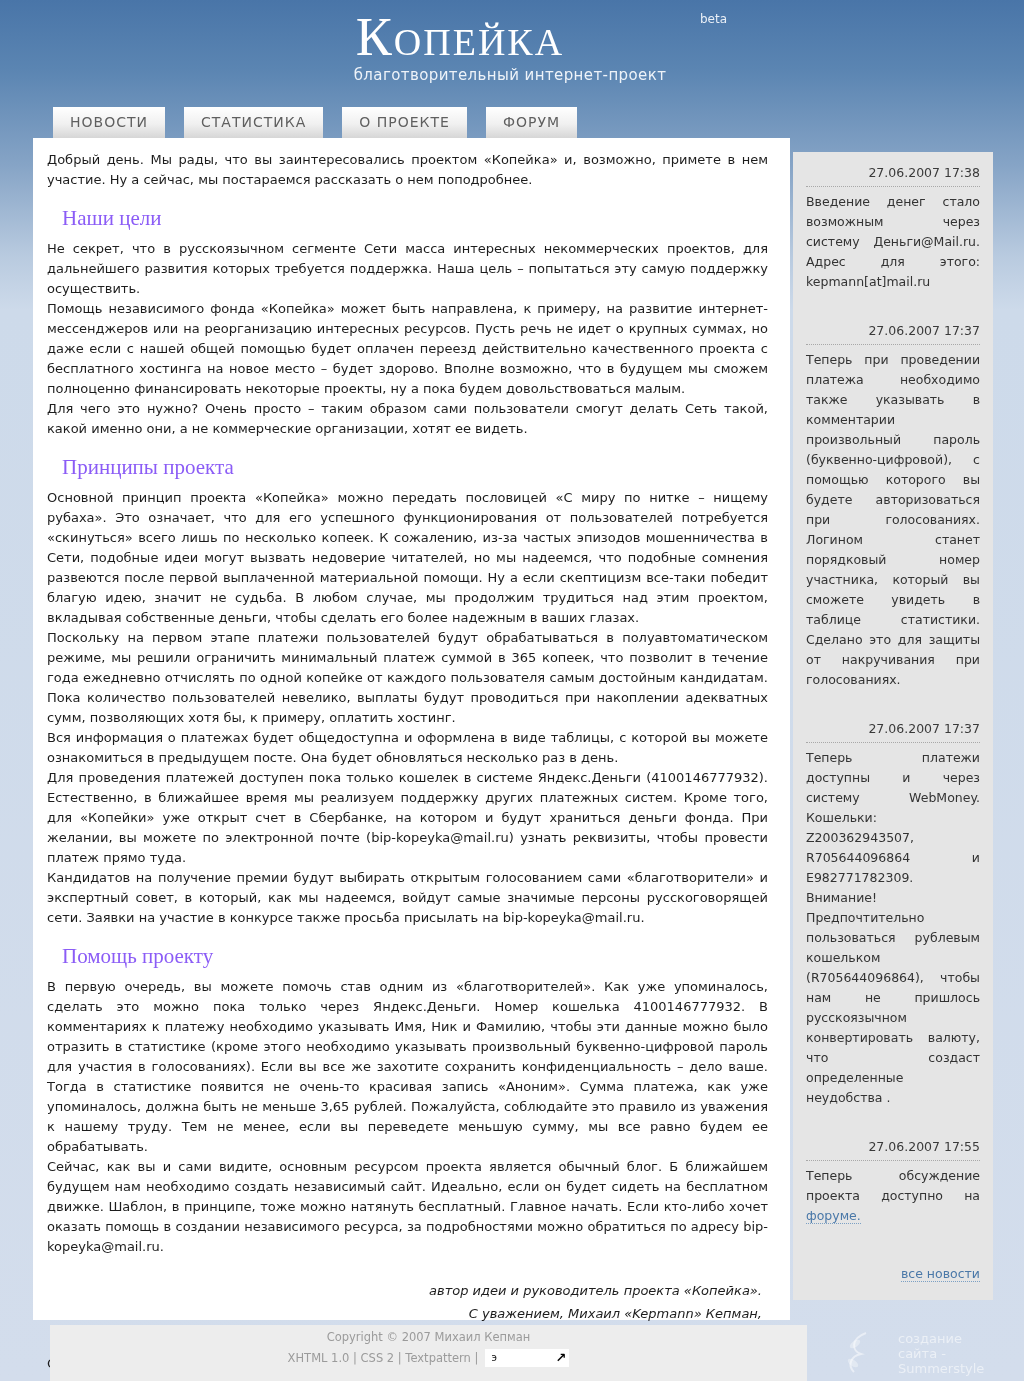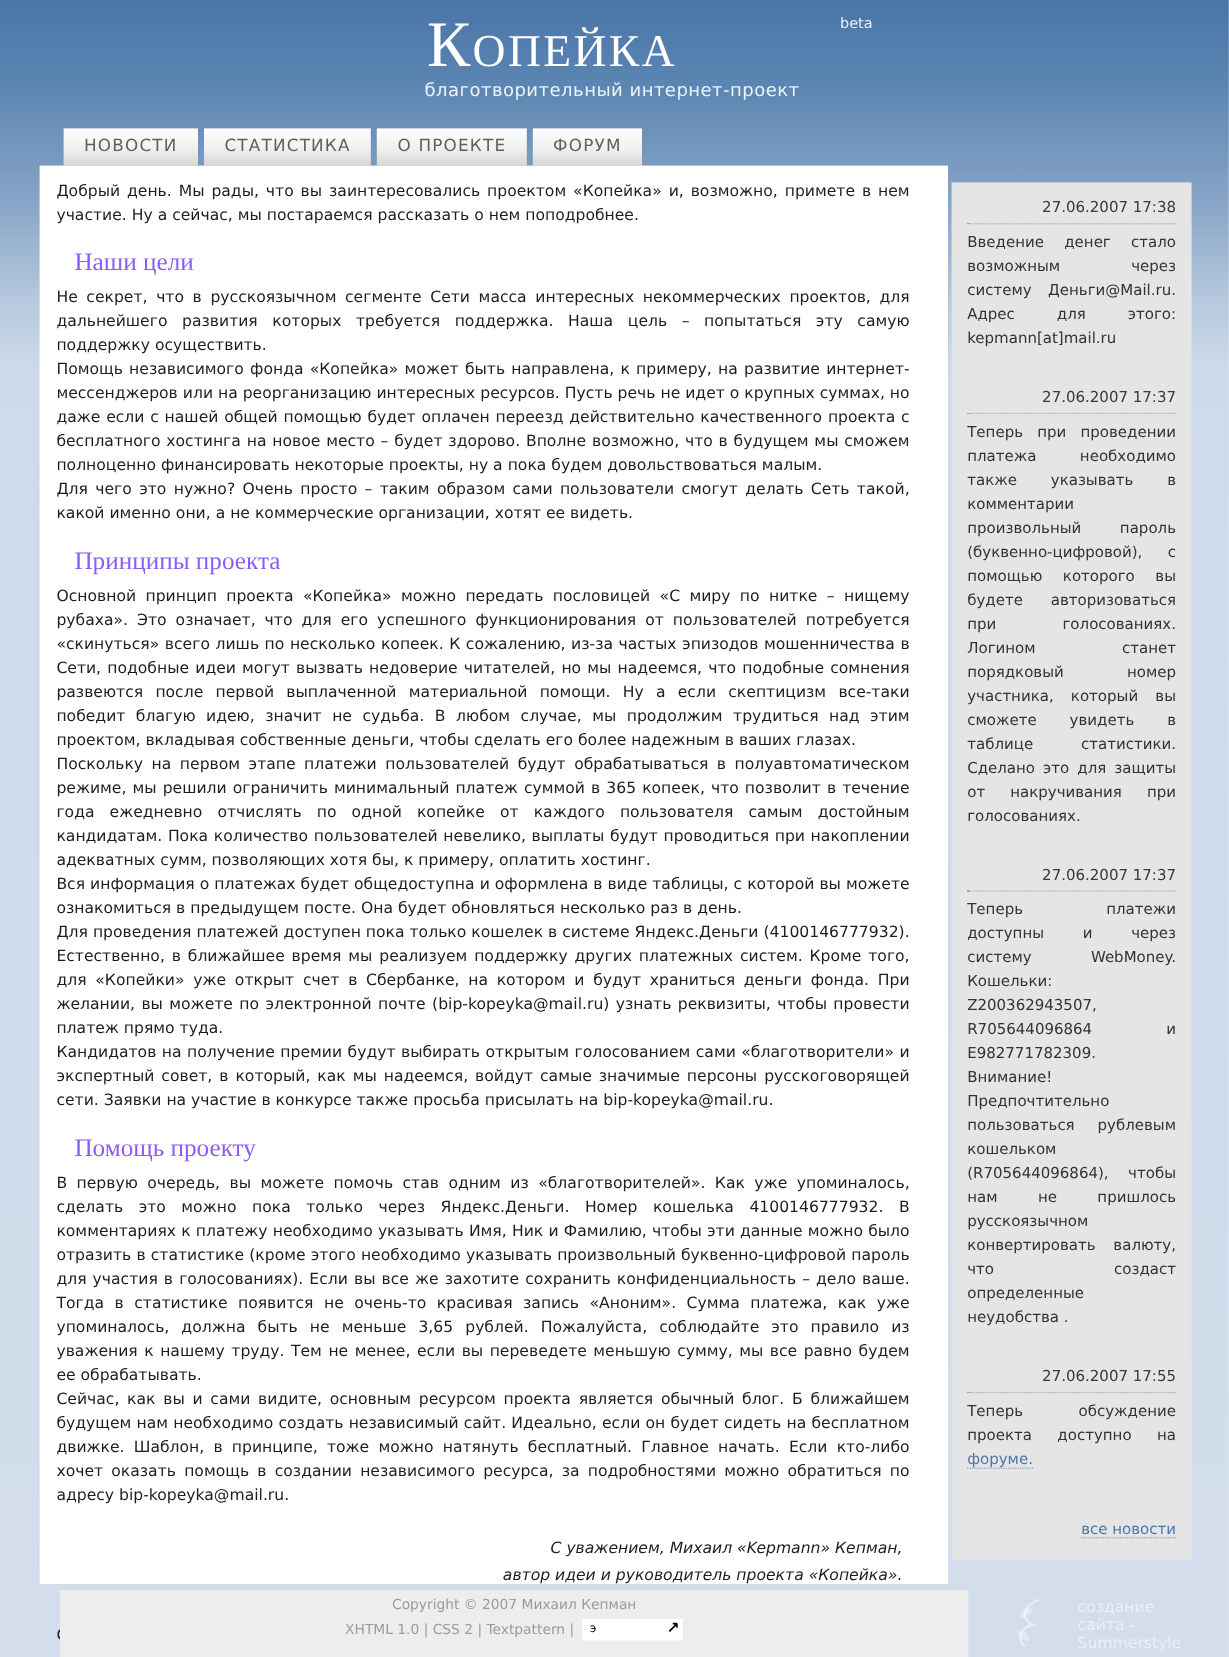--- a/index.html
+++ b/index.html
@@ -13,30 +13,30 @@
     position:absolute;top:8px;left:260px;width:400px;text-align:center;
     font-family:"Liberation Serif","DejaVu Serif",serif;font-size:54px;line-height:58px;
     font-variant:small-caps;letter-spacing:2px;color:#ffffff;
   }
   .logo-sub{
     position:absolute;top:66px;left:340px;width:340px;text-align:center;
     font-size:15px;letter-spacing:.4px;color:#eef3f9;
   }
   .beta{position:absolute;top:12px;left:700px;font-size:12px;color:#e9eff7}
   
-  .tabs{position:absolute;top:107px;left:53px;display:flex;gap:5px}
+  .tabs{position:absolute;top:107px;left:53px;display:flex;gap:19px}
   .tab{
     height:31px;line-height:31px;padding:0 17px;
     background:linear-gradient(180deg,#ffffff 0,#f0f0f0 55%,#d6d6d6 100%);
     color:#5f5f5f;font-size:14px;letter-spacing:1px;white-space:nowrap;cursor:pointer;
   }
   
   .main{
     position:absolute;left:33px;top:138px;width:757px;height:1182px;background:#ffffff;
-    box-sizing:border-box;padding:12px 32px 0 14px;
+    box-sizing:border-box;padding:12px 22px 0 14px;
     color:#1d1d1d;font-size:13px;line-height:20px;text-align:justify;
   }
   .main p{margin:0}
   .main h2{
     font-family:"Liberation Serif","DejaVu Serif",serif;font-size:21px;font-weight:normal;
     color:#8b5cf6;margin:16px 0 9px 15px;text-align:left;line-height:24px;
   }
   .sig{margin-top:22px;text-align:right;font-style:italic;line-height:23px;padding-right:6px}
   .links-block{margin-top:26px;text-align:left;line-height:25px}
   a.dlink{color:#4a78a8;text-decoration:none;border-bottom:1px dotted #7ba0c4;cursor:pointer}
@@ -95,22 +95,22 @@
   <p>Поскольку на первом этапе платежи пользователей будут обрабатываться в полуавтоматическом режиме, мы решили ограничить минимальный платеж суммой в 365 копеек, что позволит в течение года ежедневно отчислять по одной копейке от каждого пользователя самым достойным кандидатам. Пока количество пользователей невелико, выплаты будут проводиться при накоплении адекватных сумм, позволяющих хотя бы, к примеру, оплатить хостинг.</p>
   <p>Вся информация о платежах будет общедоступна и оформлена в виде таблицы, с которой вы можете ознакомиться в предыдущем посте. Она будет обновляться несколько раз в день.</p>
   <p>Для проведения платежей доступен пока только кошелек в системе Яндекс.Деньги (4100146777932). Естественно, в ближайшее время мы реализуем поддержку других платежных систем. Кроме того, для «Копейки» уже открыт счет в Сбербанке, на котором и будут храниться деньги фонда. При желании, вы можете по электронной почте (bip-kopeyka@mail.ru) узнать реквизиты, чтобы провести платеж прямо туда.</p>
   <p>Кандидатов на получение премии будут выбирать открытым голосованием сами «благотворители» и экспертный совет, в который, как мы надеемся, войдут самые значимые персоны русскоговорящей сети. Заявки на участие в конкурсе также просьба присылать на bip-kopeyka@mail.ru.</p>
 
   <h2>Помощь проекту</h2>
   <p>В первую очередь, вы можете помочь став одним из «благотворителей». Как уже упоминалось, сделать это можно пока только через Яндекс.Деньги. Номер кошелька 4100146777932. В комментариях к платежу необходимо указывать Имя, Ник и Фамилию, чтобы эти данные можно было отразить в статистике (кроме этого необходимо указывать произвольный буквенно-цифровой пароль для участия в голосованиях). Если вы все же захотите сохранить конфиденциальность – дело ваше. Тогда в статистике появится не очень-то красивая запись «Аноним». Сумма платежа, как уже упоминалось, должна быть не меньше 3,65 рублей. Пожалуйста, соблюдайте это правило из уважения к нашему труду. Тем не менее, если вы переведете меньшую сумму, мы все равно будем ее обрабатывать.</p>
   <p>Сейчас, как вы и сами видите, основным ресурсом проекта является обычный блог. Б ближайшем будущем нам необходимо создать независимый сайт. Идеально, если он будет сидеть на бесплатном движке. Шаблон, в принципе, тоже можно натянуть бесплатный. Главное начать. Если кто-либо хочет оказать помощь в создании независимого ресурса, за подробностями можно обратиться по адресу bip-kopeyka@mail.ru.</p>
 
   <div class="sig">
+    <div>автор идеи и руководитель проекта «Копейка».</div>
     <div>С уважением, Михаил «Kepmann» Кепман,</div>
-    <div>автор идеи и руководитель проекта «Копейка».</div>
   </div>
 
   <div class="links-block">
     <div>
       <span>Со списком участников проекта можно ознакомиться: </span><a class="dlink">здесь</a><span>.</span>
     </div>
     <div>
       <span>Обсуждение проекта ведется на </span><a class="dlink">форуме</a><span>.</span>
     </div>
   </div>

